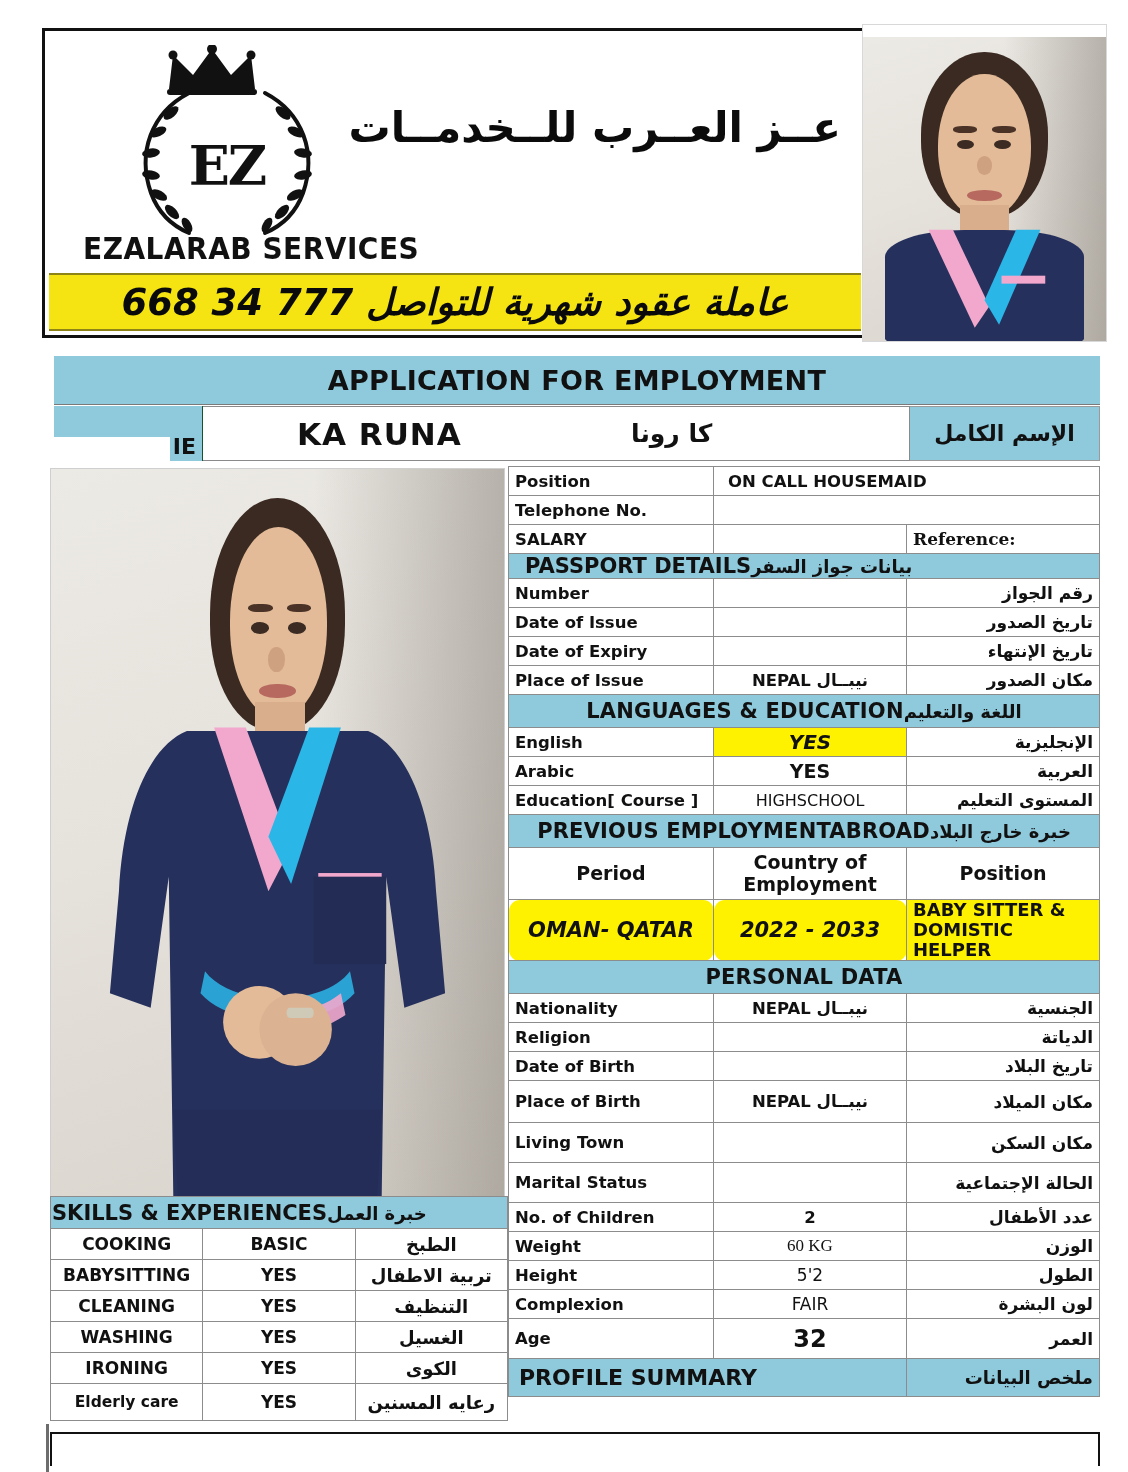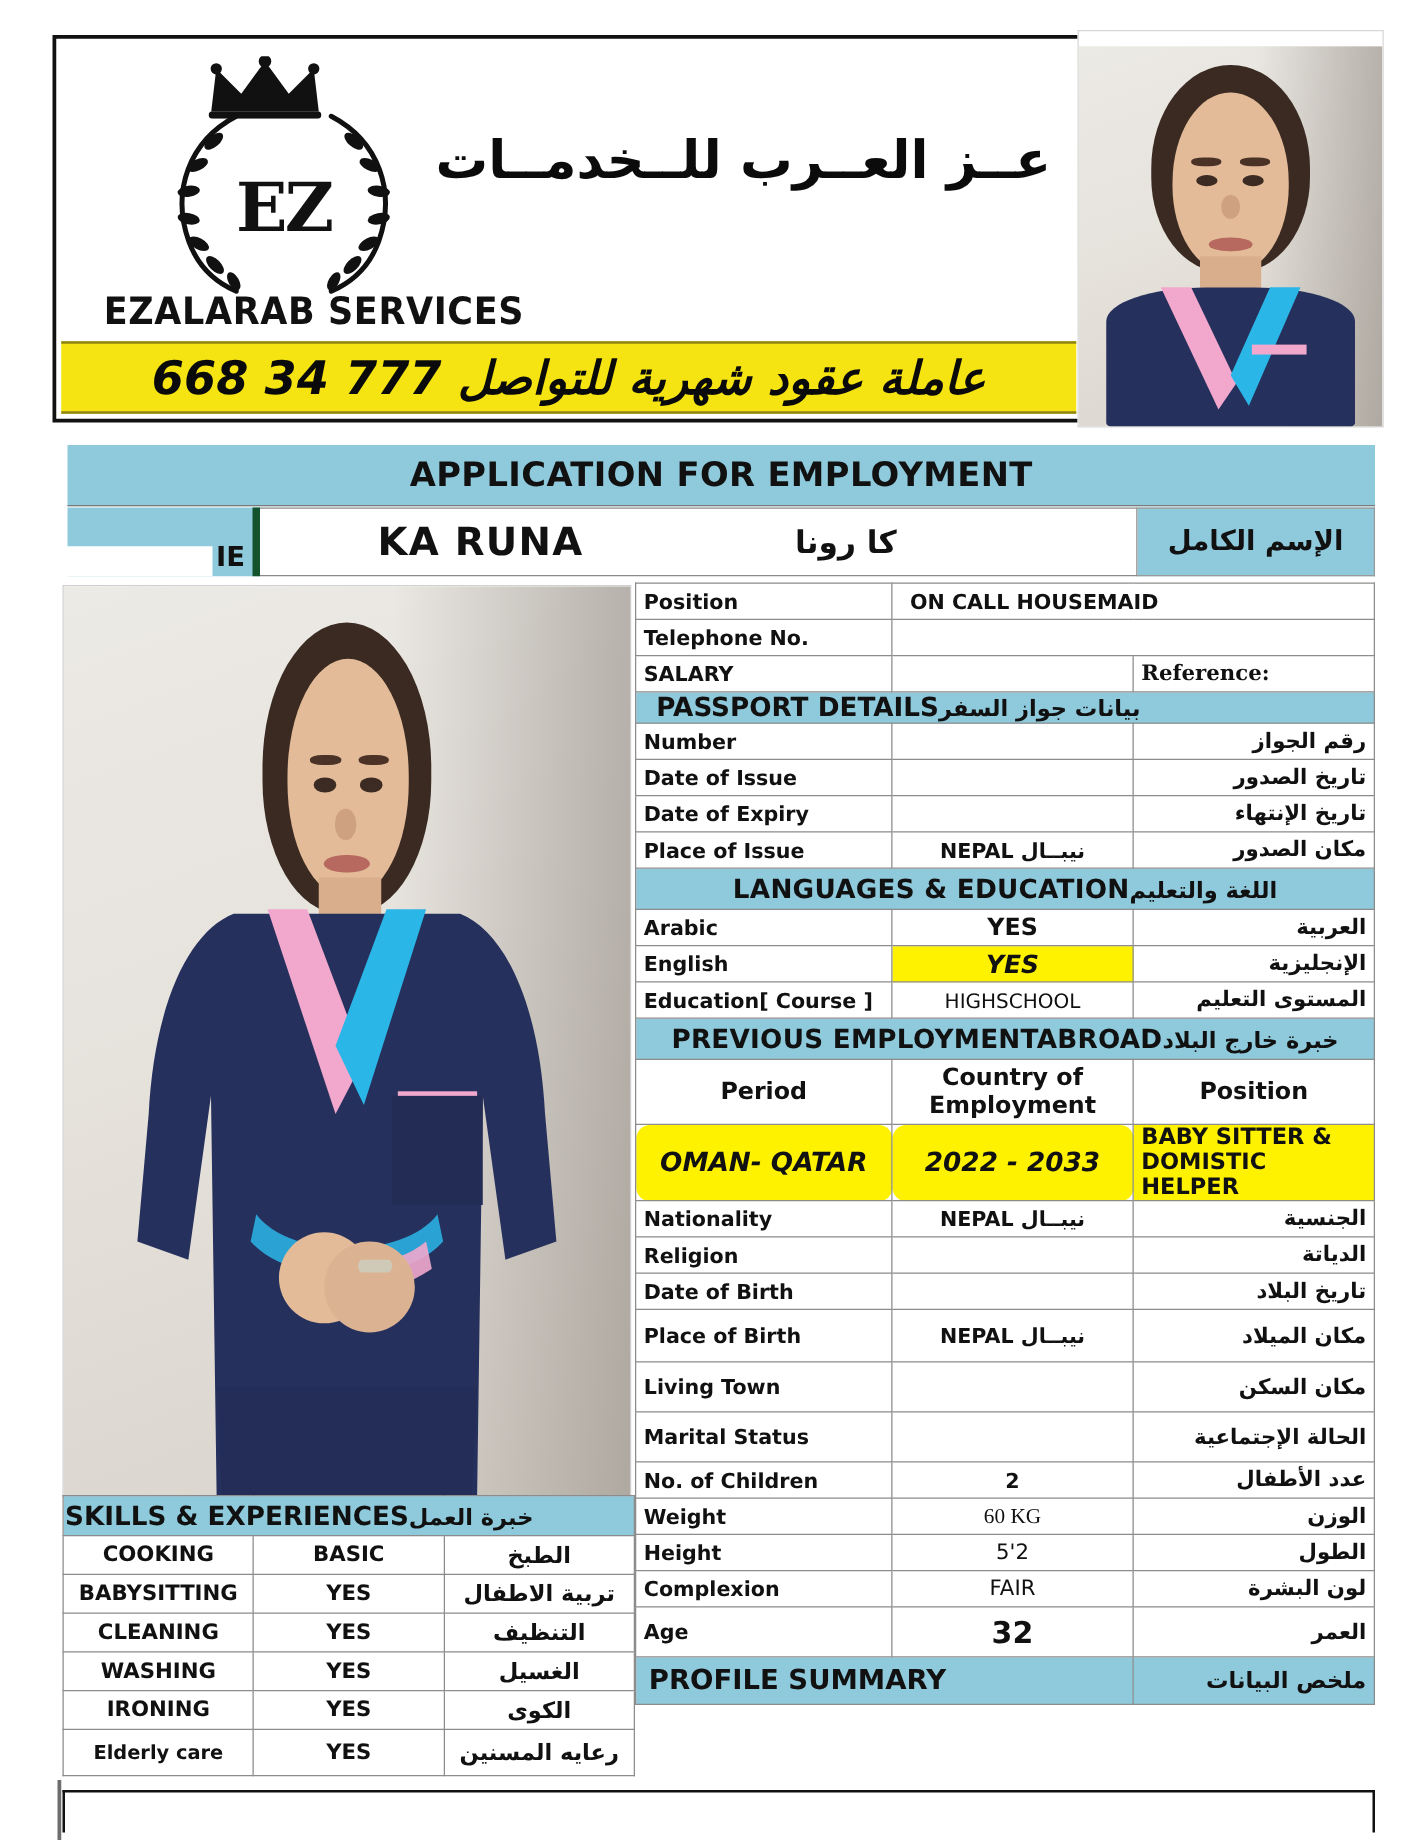--- a/index.html
+++ b/index.html
@@ -195,21 +195,21 @@
     left: 54px;
     top: 406px;
     width: 1046px;
     height: 55px;
     display: flex;
   }
   .nr-left {
     width: 148px;
     background: #8fcadc;
     position: relative;
-    border-right: 6px solid #14532d;
+    border-right: 1px solid #14532d;
   }
   .nr-left .white-cover {
     position: absolute;
     left: -54px;
     bottom: 0;
     width: 170px;
     height: 24px;
     background: #ffffff;
   }
   .nr-left .ie-text {
@@ -565,30 +565,30 @@
         <td class="val">NEPAL نيبــال</td>
         <td class="ar">مكان الصدور</td>
       </tr>
 
       <tr>
         <td class="sec" colspan="3">
           <span class="en">LANGUAGES &amp; EDUCATION</span><span class="ar" style="font-size:18px;">اللغة والتعليم</span>
         </td>
       </tr>
       <tr>
+        <td class="lbl">English</td>
+        <td class="val hl" style="font-style:italic;font-size:20px;">YES</td>
+        <td class="ar">الإنجليزية</td>
+      </tr>
+      <tr>
         <td class="lbl">Arabic</td>
         <td class="val" style="font-size:19px;">YES</td>
         <td class="ar">العربية</td>
       </tr>
       <tr>
-        <td class="lbl">English</td>
-        <td class="val hl" style="font-style:italic;font-size:20px;">YES</td>
-        <td class="ar">الإنجليزية</td>
-      </tr>
-      <tr>
         <td class="lbl">Education[ Course ]</td>
         <td class="val plain" style="font-size:16px;">HIGHSCHOOL</td>
         <td class="ar">المستوى التعليم</td>
       </tr>
 
       <tr>
         <td class="sec" colspan="3">
           <span class="en">PREVIOUS EMPLOYMENTABROAD</span><span class="ar" style="font-size:18px;">خبرة خارج البلاد</span>
         </td>
       </tr>
@@ -597,20 +597,23 @@
         <td class="hdr3">Country of Employment</td>
         <td class="hdr3">Position</td>
       </tr>
       <tr>
         <td class="emp">OMAN- QATAR</td>
         <td class="emp">2022 - 2033</td>
         <td class="emp2">BABY SITTER &amp; DOMISTIC HELPER</td>
       </tr>
 
       <tr>
+        <td class="sec" colspan="3">PERSONAL DATA</td>
+      </tr>
+      <tr>
         <td class="lbl">Nationality</td>
         <td class="val">NEPAL نيبــال</td>
         <td class="ar">الجنسية</td>
       </tr>
       <tr>
         <td class="lbl">Religion</td>
         <td class="val"></td>
         <td class="ar">الدياتة</td>
       </tr>
       <tr>

